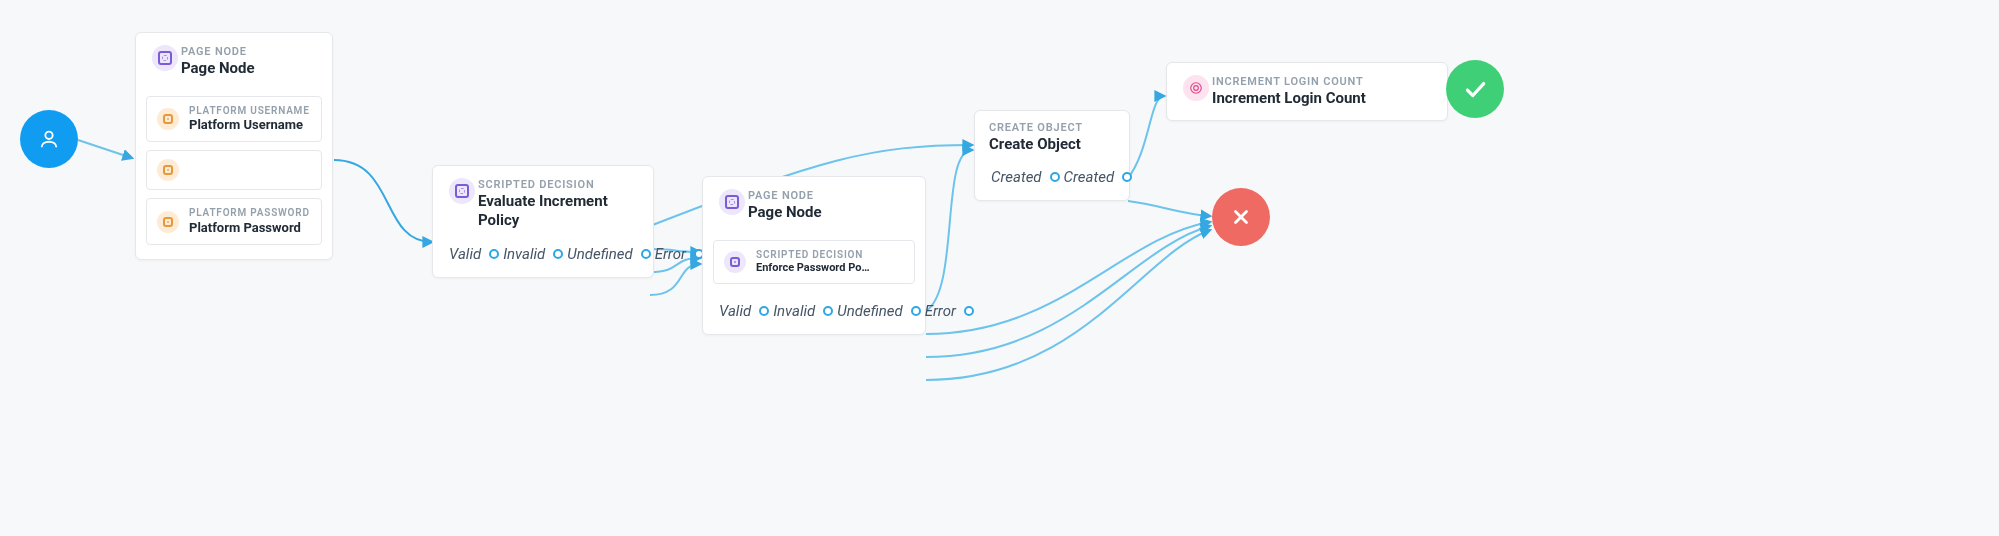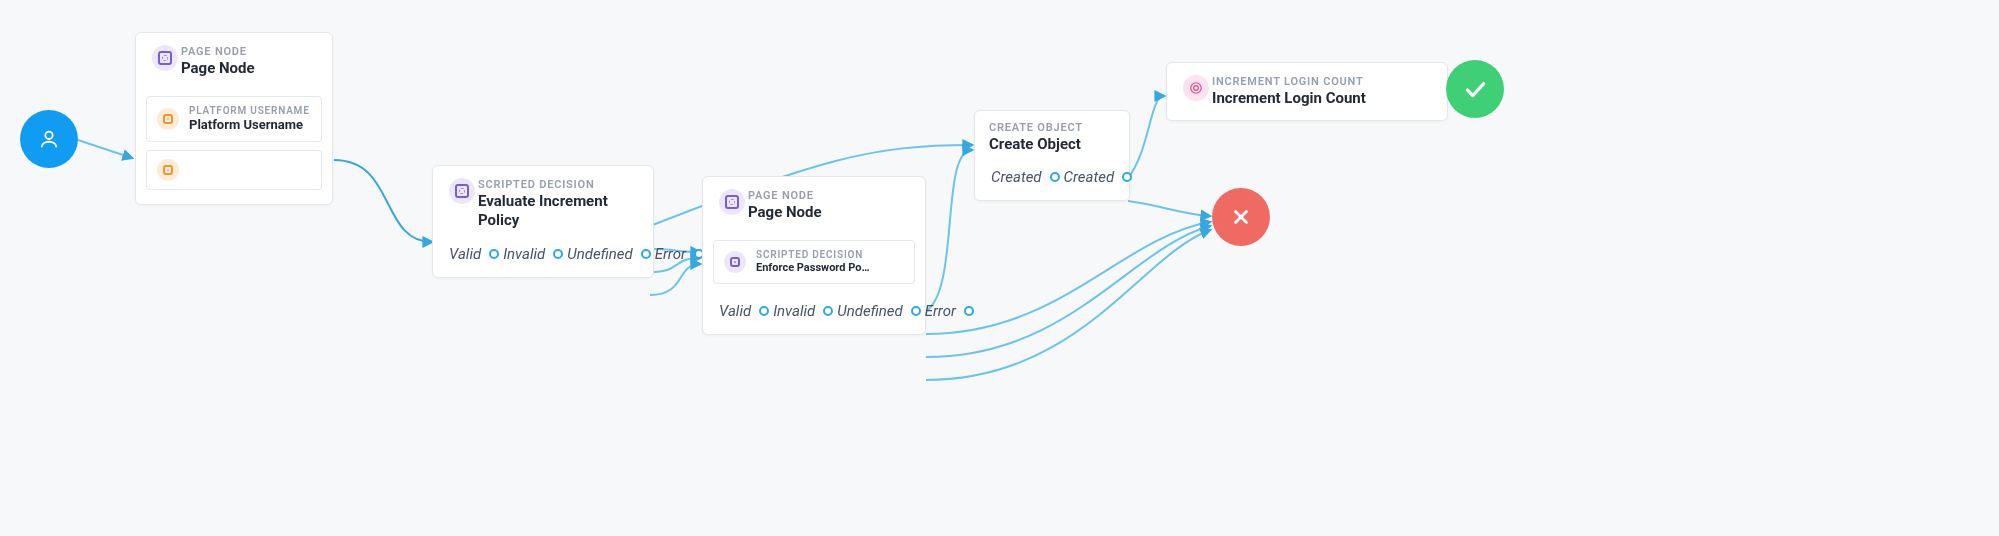--- a/index.html
+++ b/index.html
@@ -134,20 +134,29 @@
       <div class="node-titles">
         <span class="node-sub" style="font-size:10px;">PLATFORM USERNAME</span>
         <span class="node-title" style="font-size:13px;">Platform Username</span>
       </div>
     </div>
     <div class="subnode">
       <div class="node-icon orange" style="width:22px;height:22px;">
           <span class="glyph-icon" style="width:10px;height:10px;"></span>
         </div>
     </div>
+    <div class="subnode">
+      <div class="node-icon orange" style="width:22px;height:22px;">
+          <span class="glyph-icon" style="width:10px;height:10px;"></span>
+        </div>
+      <div class="node-titles">
+        <span class="node-sub" style="font-size:10px;">PLATFORM PASSWORD</span>
+        <span class="node-title" style="font-size:13px;">Platform Password</span>
+      </div>
+    </div>
   </div>
 </div>
 
 <div class="node-card" style="left:432px; top:165px; width:222px;">
   <div class="node-header">
     <div class="node-icon purple">
         <span class="glyph-icon"></span>
       </div>
     <div class="node-titles">
       <span class="node-sub">SCRIPTED DECISION</span>

